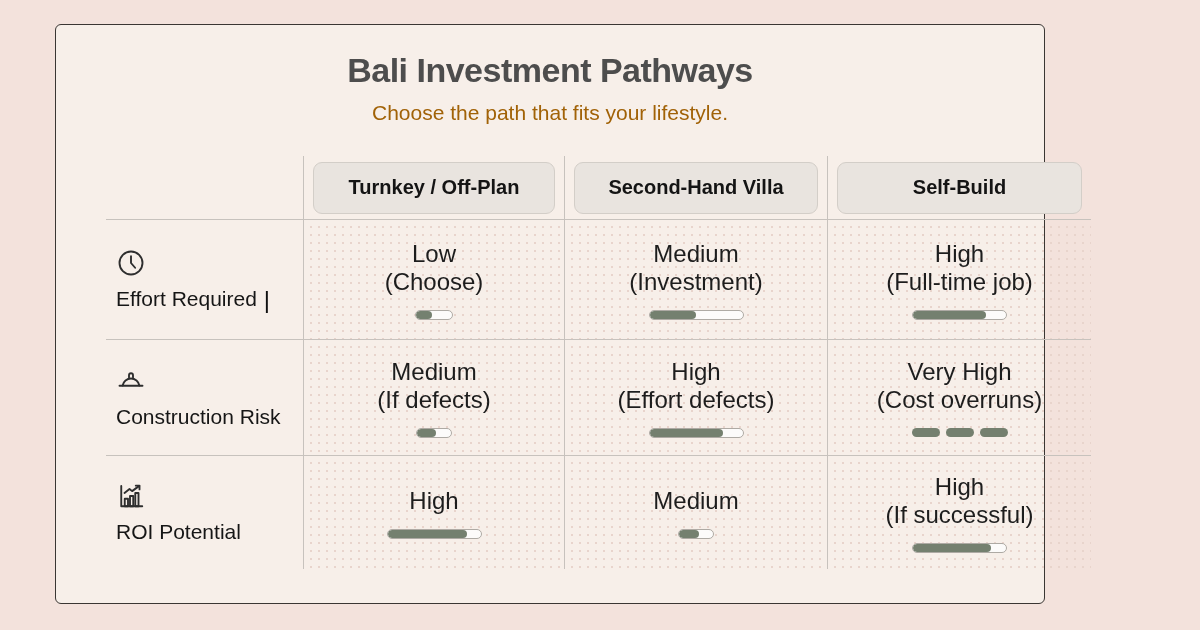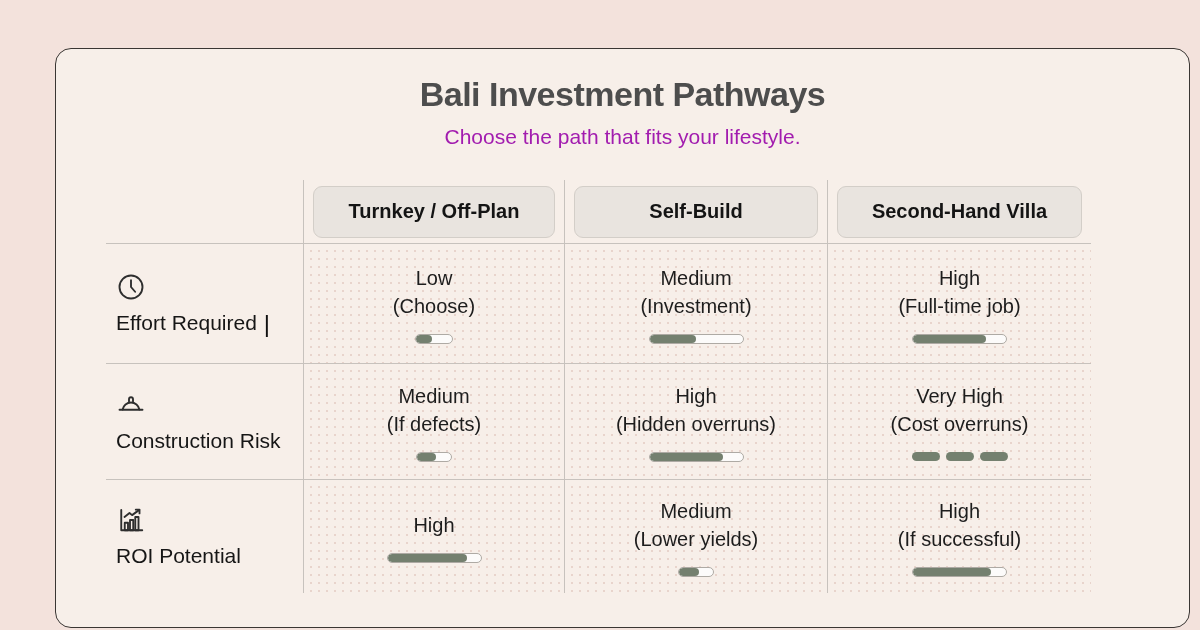--- a/index.html
+++ b/index.html
@@ -6,42 +6,41 @@
   html, body { width: 1200px; height: 630px; }
   body {
     font-family: "Liberation Sans", sans-serif;
     background: #f3e2dc;
     position: relative;
     overflow: hidden;
   }
   .card {
     position: absolute;
     left: 55px; top: 24px;
-    width: 1135px; height: 580px;
+    width: 990px; height: 580px;
     background: #f7efe9;
     border: 1.5px solid #3a3633;
-    border-radius: 16px;
-    margin-top: 24px;
+    border-radius: 6px;
   }
   .title {
     position: absolute;
     left: 0; right: 0; top: 26px;
     text-align: center;
     font-size: 34px;
     font-weight: 700;
     letter-spacing: -0.5px;
     color: #4d4d4d;
   }
   .subtitle {
     position: absolute;
     left: 0; right: 0; top: 76px;
     text-align: center;
     font-size: 21px;
     font-weight: 400;
-    color: #a21caf;
+    color: #a16207;
   }
   .table {
     position: absolute;
     left: 50px; top: 131px;
     width: 985px;
     display: grid;
     grid-template-columns: 197px 261px 263px 264px;
     grid-template-rows: 63px 120px 116px 114px;
   }
   .cell { position: relative; }
@@ -89,21 +88,21 @@
   .c-data {
     display: flex;
     flex-direction: column;
     align-items: center;
     justify-content: center;
     background-image: radial-gradient(circle, #e8d4cc 1.2px, transparent 1.4px);
     background-size: 8px 8px;
     background-position: 3px 3px;
   }
   .cell-value, .cell-note {
-    font-size: 20px;
+    font-size: 24px;
     line-height: 28px;
     color: #1d1d1d;
     text-align: center;
   }
   .level-bar {
     margin-top: 14px;
     height: 10px;
     display: flex;
     align-items: center;
     gap: 6px;
@@ -137,24 +136,24 @@
   <h1 class="title">Bali Investment Pathways</h1>
   <p class="subtitle">Choose the path that fits your lifestyle.</p>
 
   <div class="table">
 
     <div class="cell"></div>
     <div class="cell c-head vline">
       <div class="pill">Turnkey / Off-Plan</div>
     </div>
     <div class="cell c-head vline">
+      <div class="pill">Second-Hand Villa</div>
+    </div>
+    <div class="cell c-head vline">
       <div class="pill">Self-Build</div>
-    </div>
-    <div class="cell c-head vline">
-      <div class="pill">Second-Hand Villa</div>
     </div>
 
     <div class="cell c-label hline">
       <span class="row-icon">
         <svg viewBox="0 0 24 24">
           <circle cx="12" cy="12" r="9.2"></circle>
           <path d="M12 6.6 V12 L15.3 15.8"></path>
         </svg>
       </span>
       <span class="row-label-text">
@@ -207,21 +206,21 @@
       <div class="cell-value">Medium</div>
       <div class="cell-note">(If defects)</div>
       <div class="level-bar">
           <span class="track" style="width: 36px;">
             <span class="fill" style="width: 55%;"></span>
           </span>
         </div>
     </div>
     <div class="cell c-data hline vline">
       <div class="cell-value">High</div>
-      <div class="cell-note">(Hidden overruns)</div>
+      <div class="cell-note">(Effort defects)</div>
       <div class="level-bar">
           <span class="track" style="width: 95px;">
             <span class="fill" style="width: 79%;"></span>
           </span>
         </div>
     </div>
     <div class="cell c-data hline vline">
       <div class="cell-value">Very High</div>
       <div class="cell-note">(Cost overruns)</div>
       <div class="level-bar">
@@ -250,21 +249,20 @@
     <div class="cell c-data hline vline">
       <div class="cell-value">High</div>
       <div class="level-bar">
           <span class="track" style="width: 95px;">
             <span class="fill" style="width: 86%;"></span>
           </span>
         </div>
     </div>
     <div class="cell c-data hline vline">
       <div class="cell-value">Medium</div>
-      <div class="cell-note">(Lower yields)</div>
       <div class="level-bar">
           <span class="track" style="width: 36px;">
             <span class="fill" style="width: 58%;"></span>
           </span>
         </div>
     </div>
     <div class="cell c-data hline vline">
       <div class="cell-value">High</div>
       <div class="cell-note">(If successful)</div>
       <div class="level-bar">

